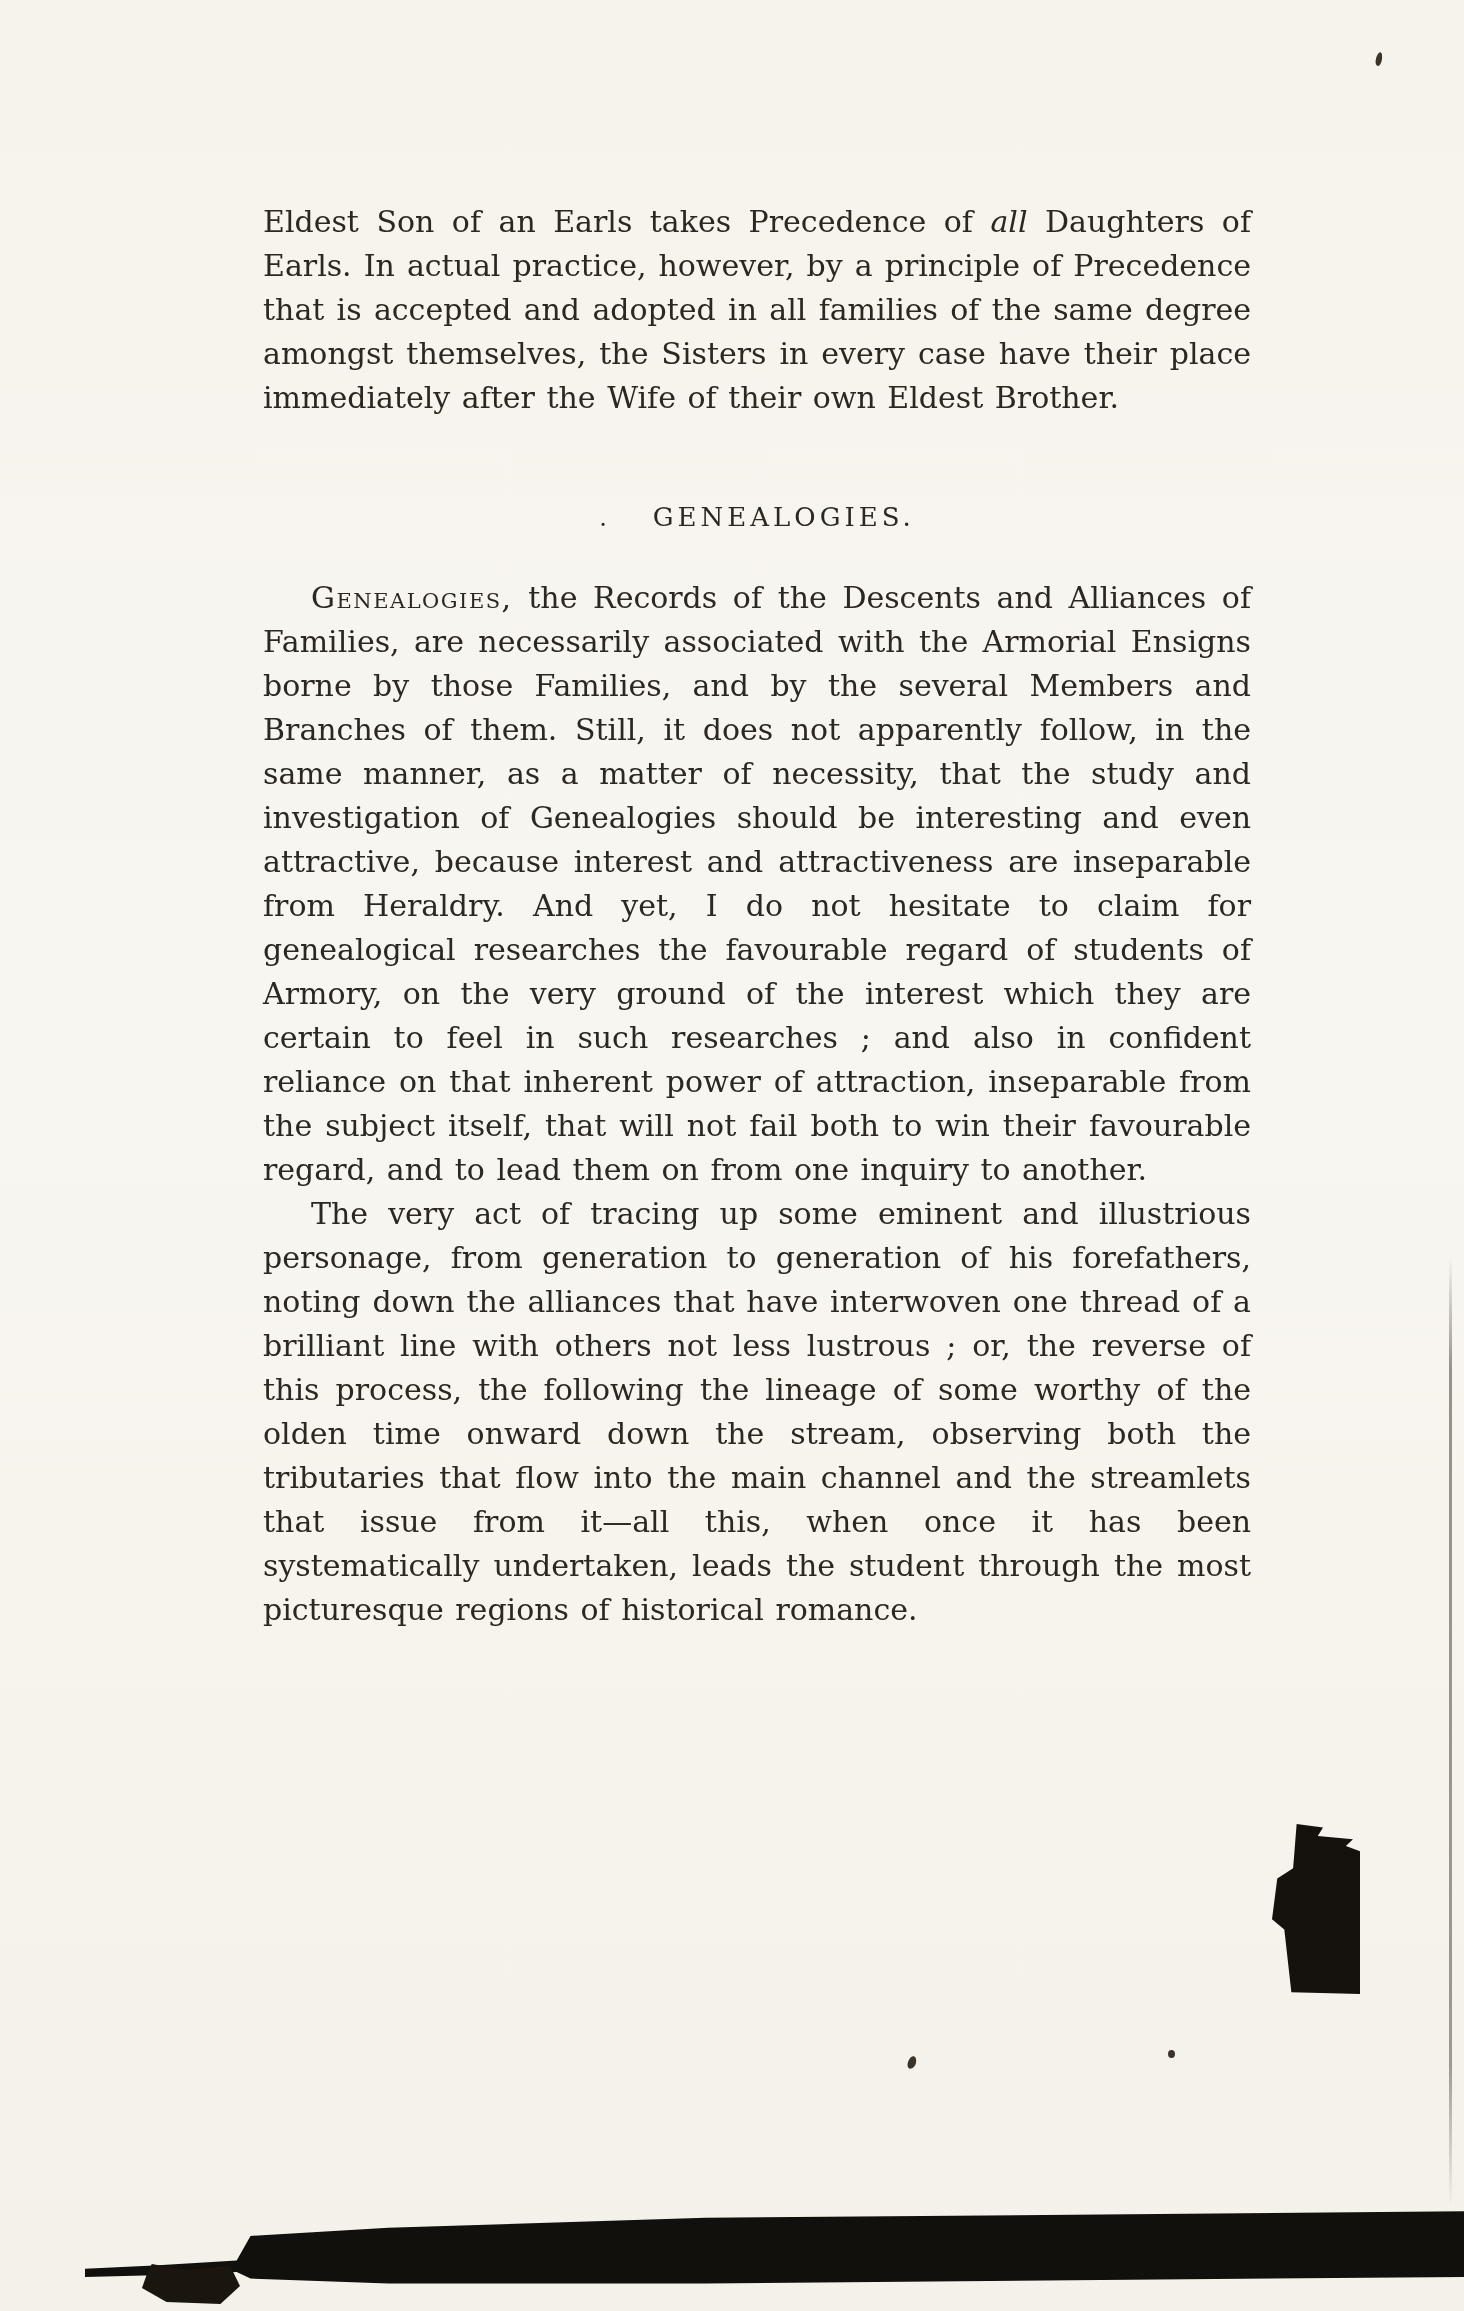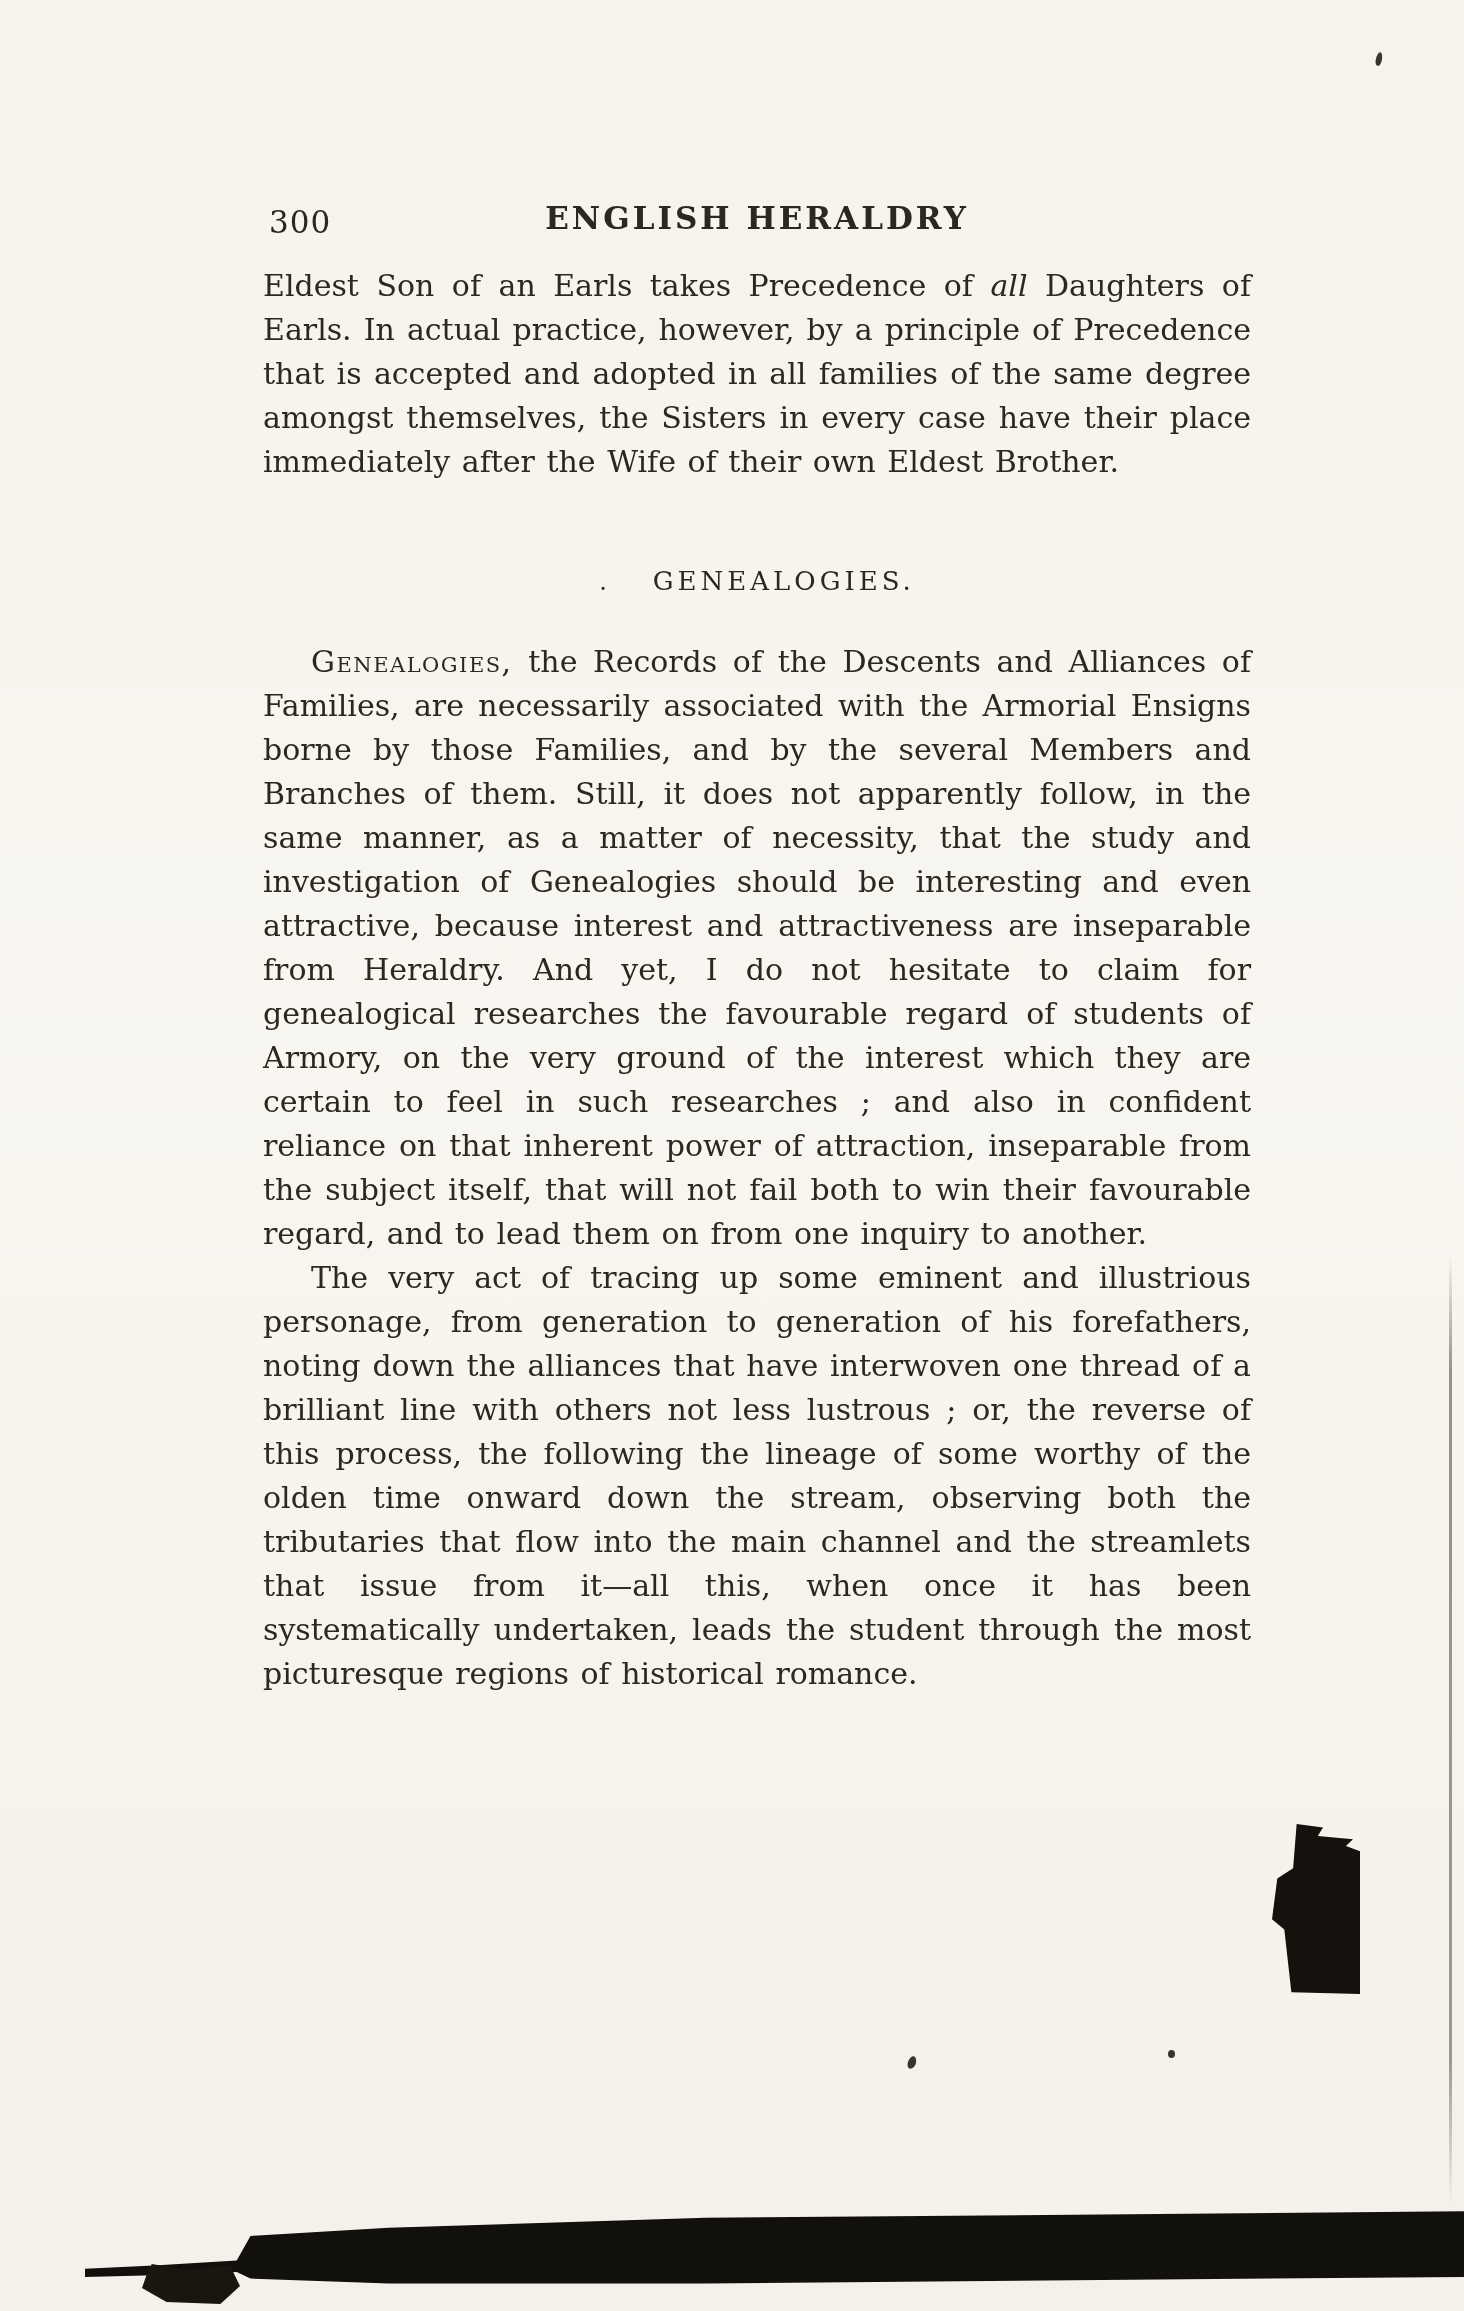--- a/index.html
+++ b/index.html
@@ -85,24 +85,20 @@
   .speck.comma-mark { left:908px; top:2056px; width:8px; height:13px; border-radius:50% 50% 60% 40%/55% 55% 45% 45%; transform:rotate(18deg); }
   .speck.dot-mark   { left:1168px; top:2050px; width:7px; height:8px; border-radius:50%; }
 </style>
 </head>
 <body>
 
 <div class="page">
 
   <div class="text-column">
 
-    <div class="page-header">
-      <span class="page-num">300</span>
-      <span class="running-title">ENGLISH HERALDRY</span>
-    </div>
 
     <p class="para"><span>Eldest Son of an Earls takes Precedence of </span><em class="italic-word">all</em><span> Daughters of Earls. In actual practice, however, by a principle of Precedence that is accepted and adopted in all families of the same degree amongst themselves, the Sisters in every case have their place immediately after the Wife of their own Eldest Brother.</span></p>
 
     <div class="section-heading">
       <span class="heading-mark">.</span>
       <span class="heading-text">GENEALOGIES.</span>
     </div>
 
     <p class="para indent"><span class="lead-smallcaps">Genealogies,</span><span> the Records of the Descents and Alliances of Families, are necessarily associated with the Armorial Ensigns borne by those Families, and by the several Members and Branches of them. Still, it does not apparently follow, in the same manner, as a matter of necessity, that the study and investigation of Genealogies should be interesting and even attractive, because interest and attractiveness are inseparable from Heraldry. And yet, I do not hesitate to claim for genealogical researches the favourable regard of students of Armory, on the very ground of the interest which they are certain to feel in such researches ; and also in confident reliance on that inherent power of attraction, inseparable from the subject itself, that will not fail both to win their favourable regard, and to lead them on from one inquiry to another.</span></p>
 

